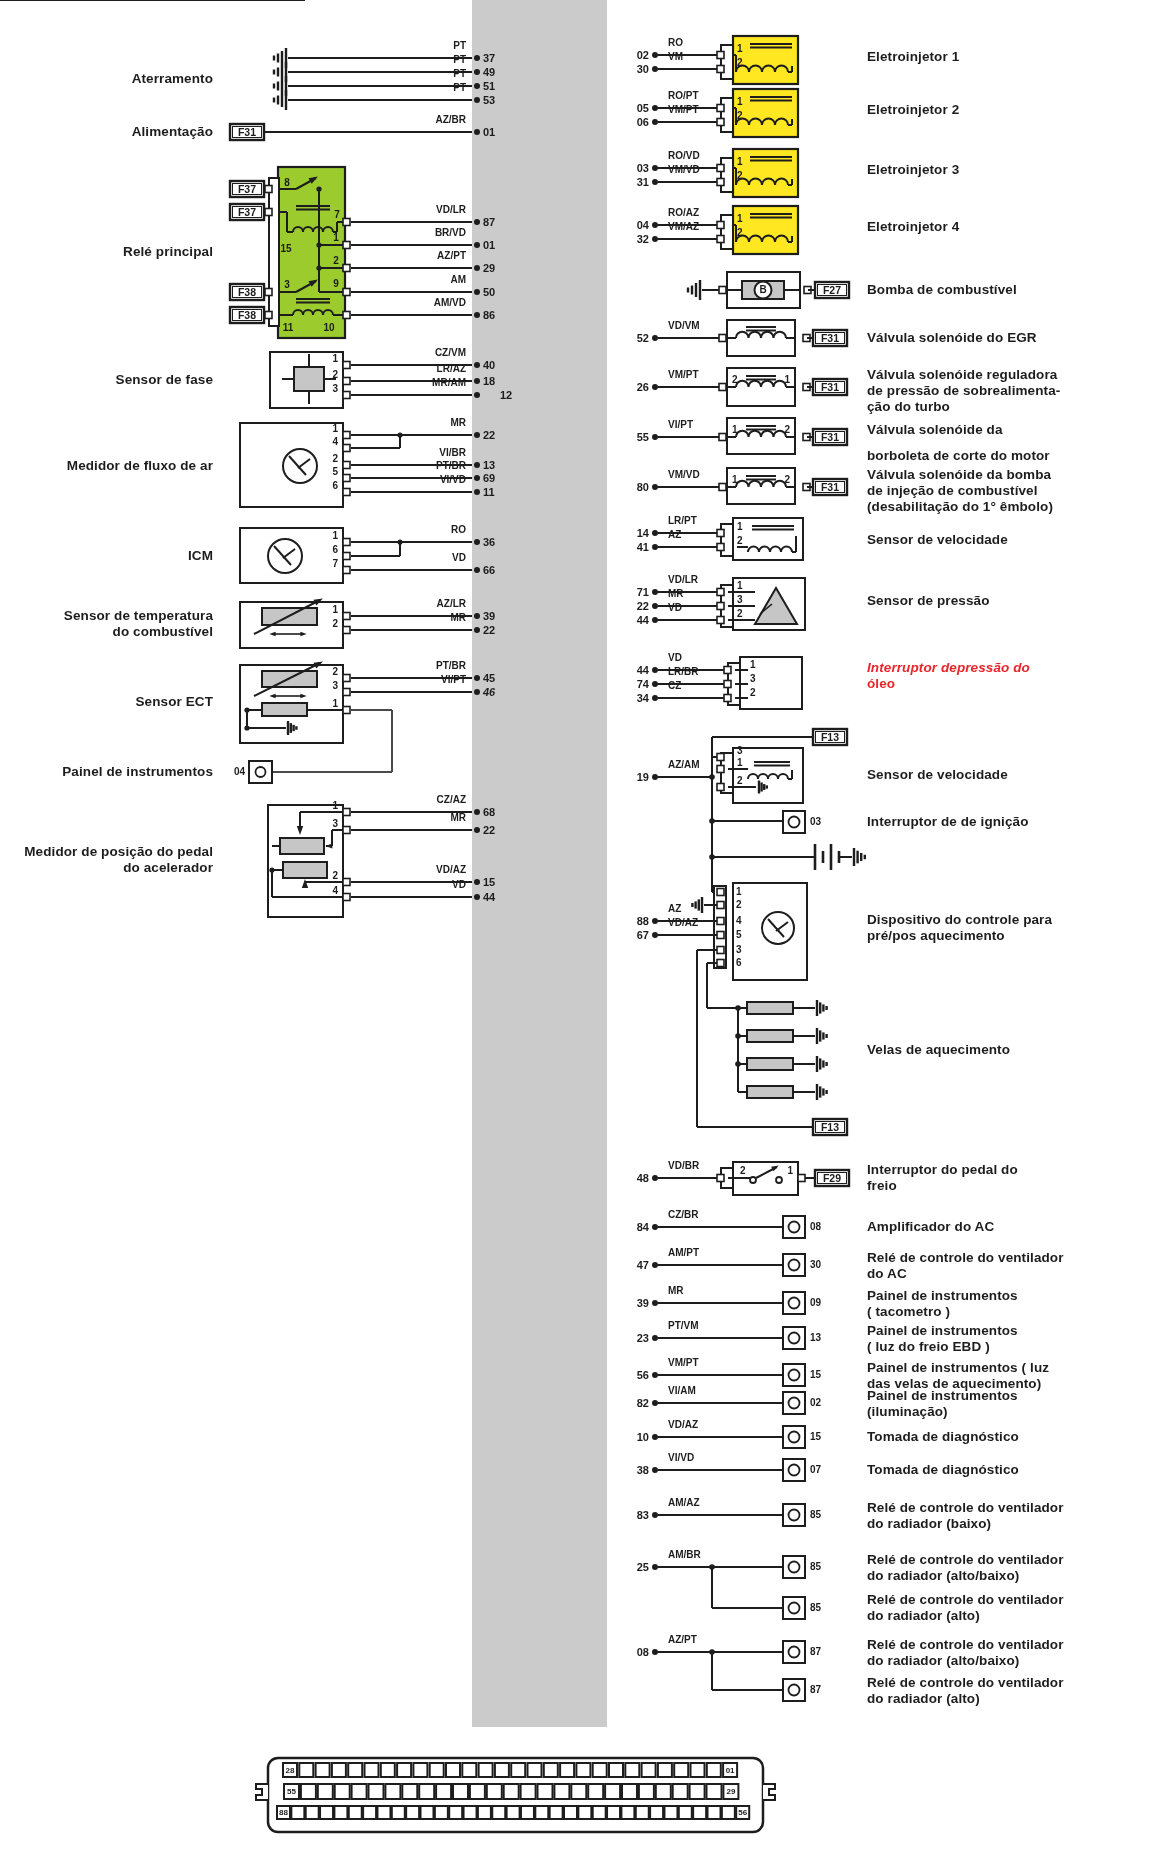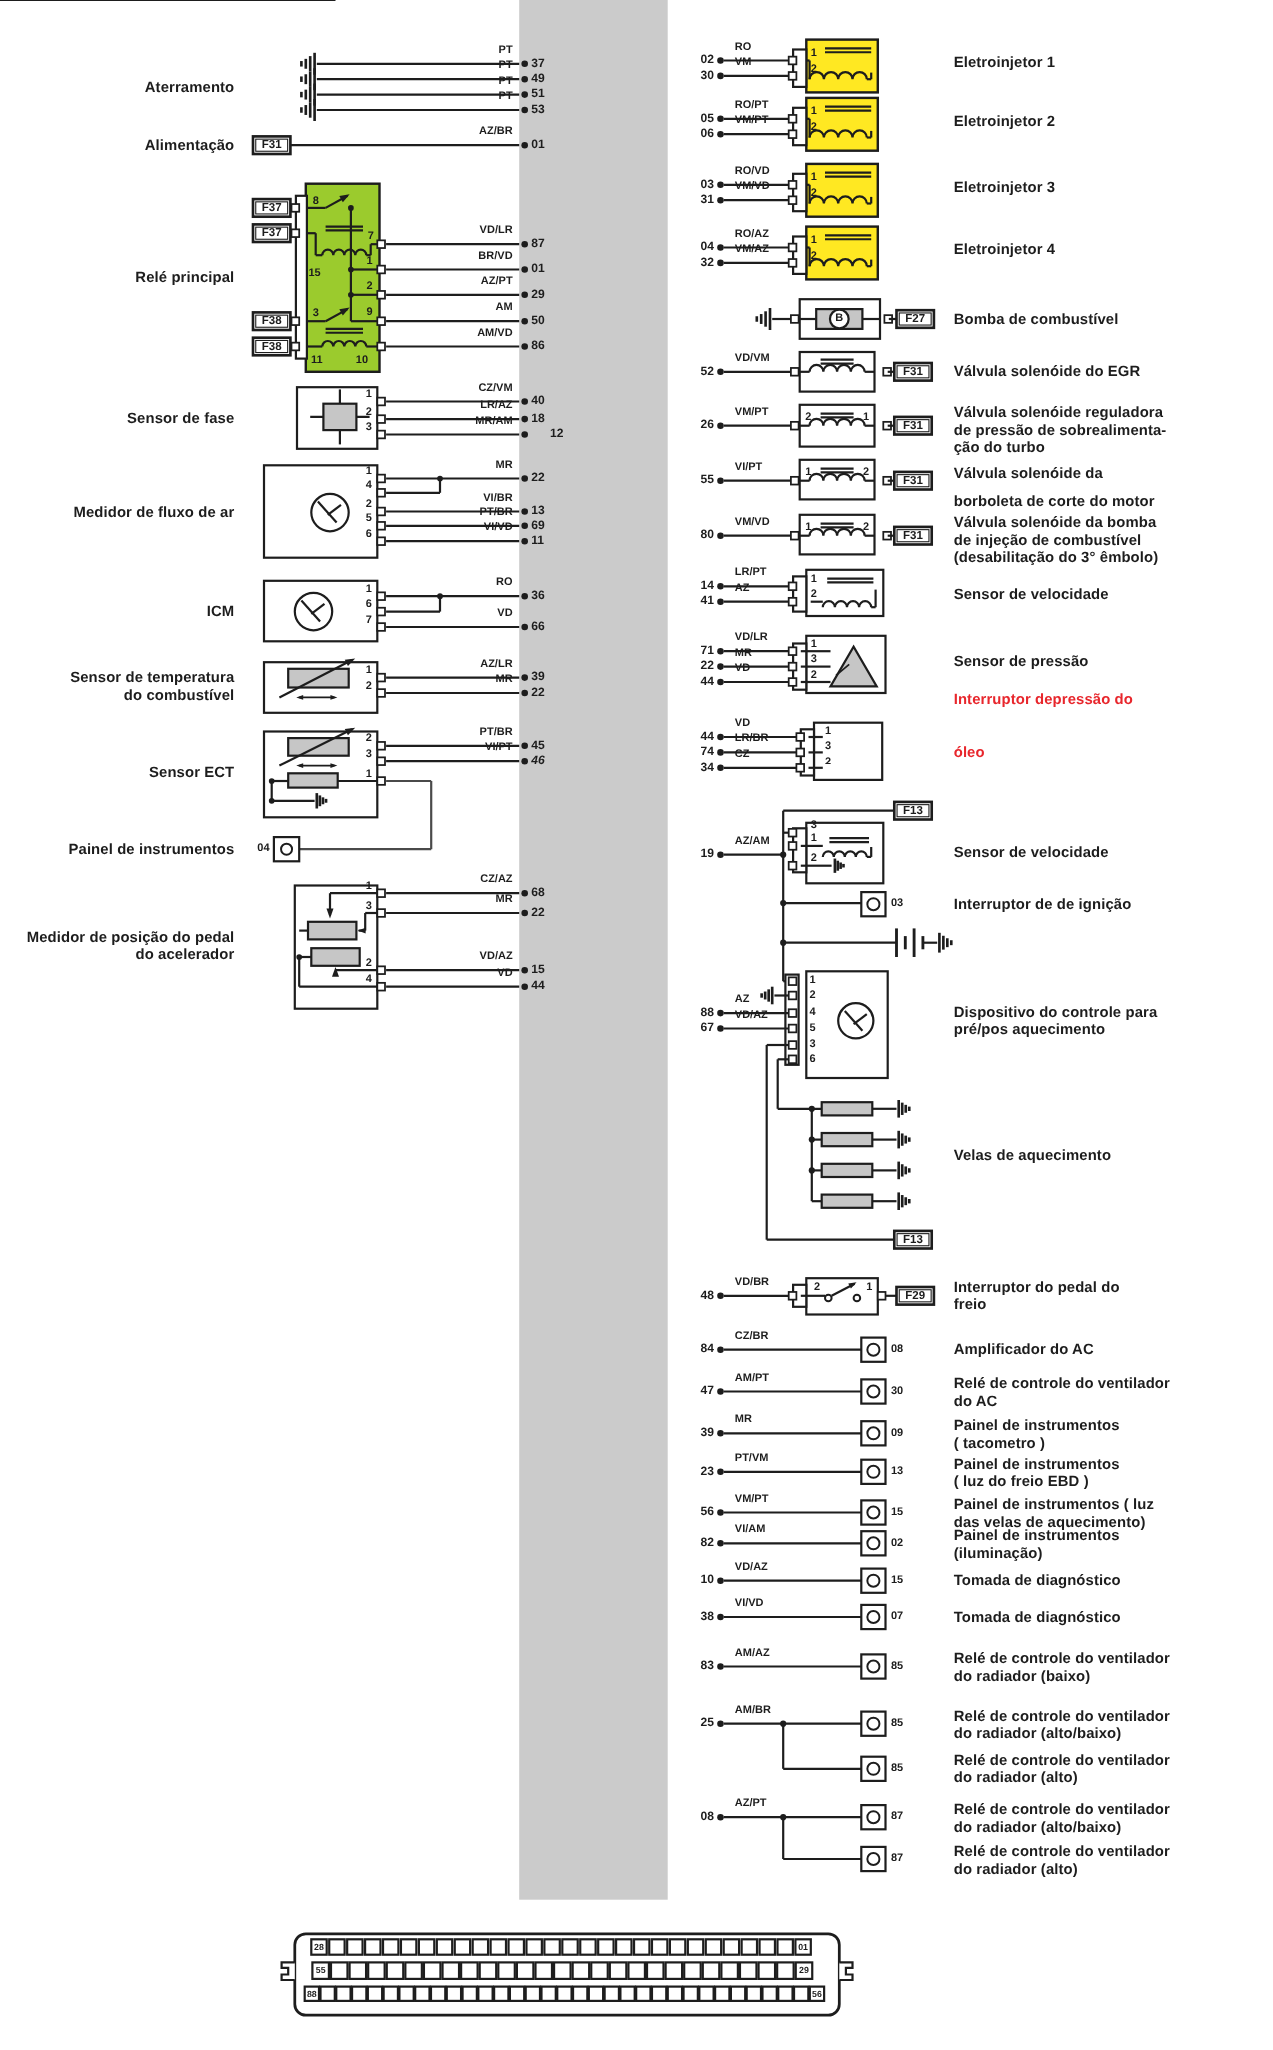--- a/index.html
+++ b/index.html
@@ -816,21 +816,21 @@
     <span class="t cpin tr" style="right: 367px; top: 480px;">2</span>
     <span class="t fuse tc" style="left: 830px; top: 487px;">F31</span>
     <span class="t lbl" style="left: 867px; top: 338px;">Válvula solenóide do EGR</span>
     <span class="t lbl" style="left: 867px; top: 375px;">Válvula solenóide reguladora</span>
     <span class="t lbl" style="left: 867px; top: 391px;">de pressão de sobrealimenta-</span>
     <span class="t lbl" style="left: 867px; top: 407px;">ção do turbo</span>
     <span class="t lbl" style="left: 867px; top: 430px;">Válvula solenóide da</span>
     <span class="t lbl" style="left: 867px; top: 446px; margin-top: 10px;">borboleta de corte do motor</span>
     <span class="t lbl" style="left: 867px; top: 475px;">Válvula solenóide da bomba</span>
     <span class="t lbl" style="left: 867px; top: 491px;">de injeção de combustível</span>
-    <span class="t lbl" style="left: 867px; top: 507px;">(desabilitação do 3° êmbolo)</span>
+    <span class="t lbl" style="left: 867px; top: 507px;">(desabilitação do 1° êmbolo)</span>
     <span class="t pin tr" style="right: 508px; top: 533px;">14</span>
     <span class="t code" style="left: 668px; top: 521px;">LR/PT</span>
     <span class="t pin tr" style="right: 508px; top: 547px;">41</span>
     <span class="t code" style="left: 668px; top: 535px;">AZ</span>
     <span class="t cpin" style="left: 737px; top: 527px;">1</span>
     <span class="t cpin" style="left: 737px; top: 541px;">2</span>
     <span class="t lbl" style="left: 867px; top: 540px;">Sensor de velocidade</span>
     <span class="t pin tr" style="right: 508px; top: 592px;">71</span>
     <span class="t code" style="left: 668px; top: 580px;">VD/LR</span>
     <span class="t cpin" style="left: 737px; top: 586px;">1</span>
@@ -843,21 +843,21 @@
     <span class="t lbl" style="left: 867px; top: 601px;">Sensor de pressão</span>
     <span class="t pin tr" style="right: 508px; top: 670px;">44</span>
     <span class="t code" style="left: 668px; top: 658px;">VD</span>
     <span class="t cpin" style="left: 750px; top: 665px;">1</span>
     <span class="t pin tr" style="right: 508px; top: 684px;">74</span>
     <span class="t code" style="left: 668px; top: 672px;">LR/BR</span>
     <span class="t cpin" style="left: 750px; top: 679px;">3</span>
     <span class="t pin tr" style="right: 508px; top: 698px;">34</span>
     <span class="t code" style="left: 668px; top: 686px;">CZ</span>
     <span class="t cpin" style="left: 750px; top: 693px;">2</span>
-    <span class="t lbl" style="left: 867px; top: 636px; color: rgb(232, 38, 44);">Interruptor depressão do</span>
+    <span class="t lbl" style="left: 867px; top: 668px; color: rgb(232, 38, 44); font-style: italic;">Interruptor depressão do</span>
     <span class="t lbl" style="left: 867px; top: 684px; color: rgb(232, 38, 44);">óleo</span>
     <span class="t fuse tc" style="left: 830px; top: 737px;">F13</span>
     <span class="t pin tr" style="right: 508px; top: 777px;">19</span>
     <span class="t code" style="left: 668px; top: 765px;">AZ/AM</span>
     <span class="t cpin" style="left: 737px; top: 751px;">3</span>
     <span class="t cpin" style="left: 737px; top: 763px;">1</span>
     <span class="t cpin" style="left: 737px; top: 781px;">2</span>
     <span class="t lbl" style="left: 867px; top: 775px;">Sensor de velocidade</span>
     <span class="t cpin" style="left: 810px; top: 822px;">03</span>
     <span class="t lbl" style="left: 867px; top: 822px;">Interruptor de de ignição</span>

